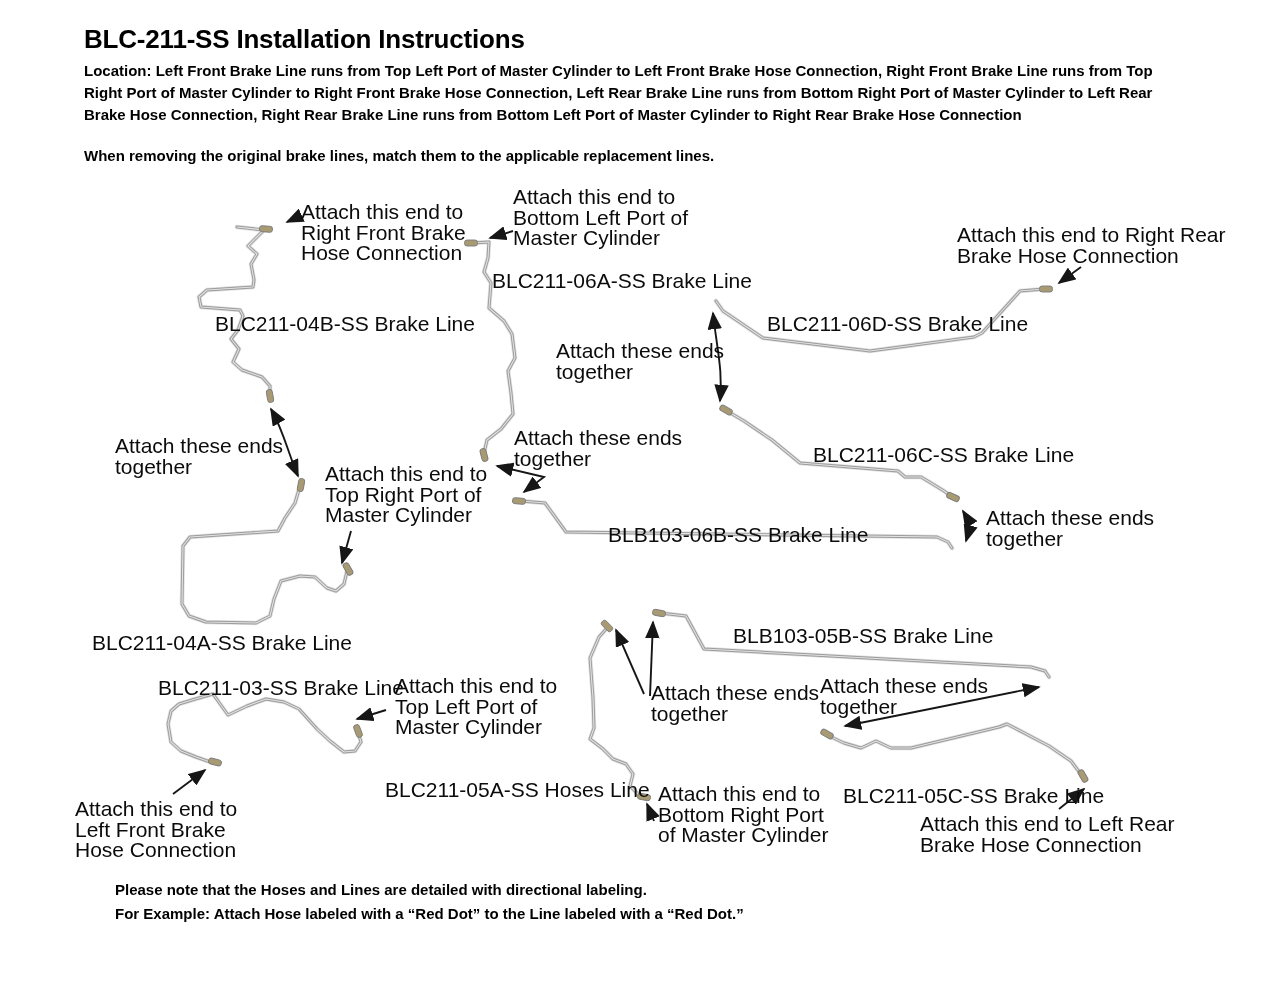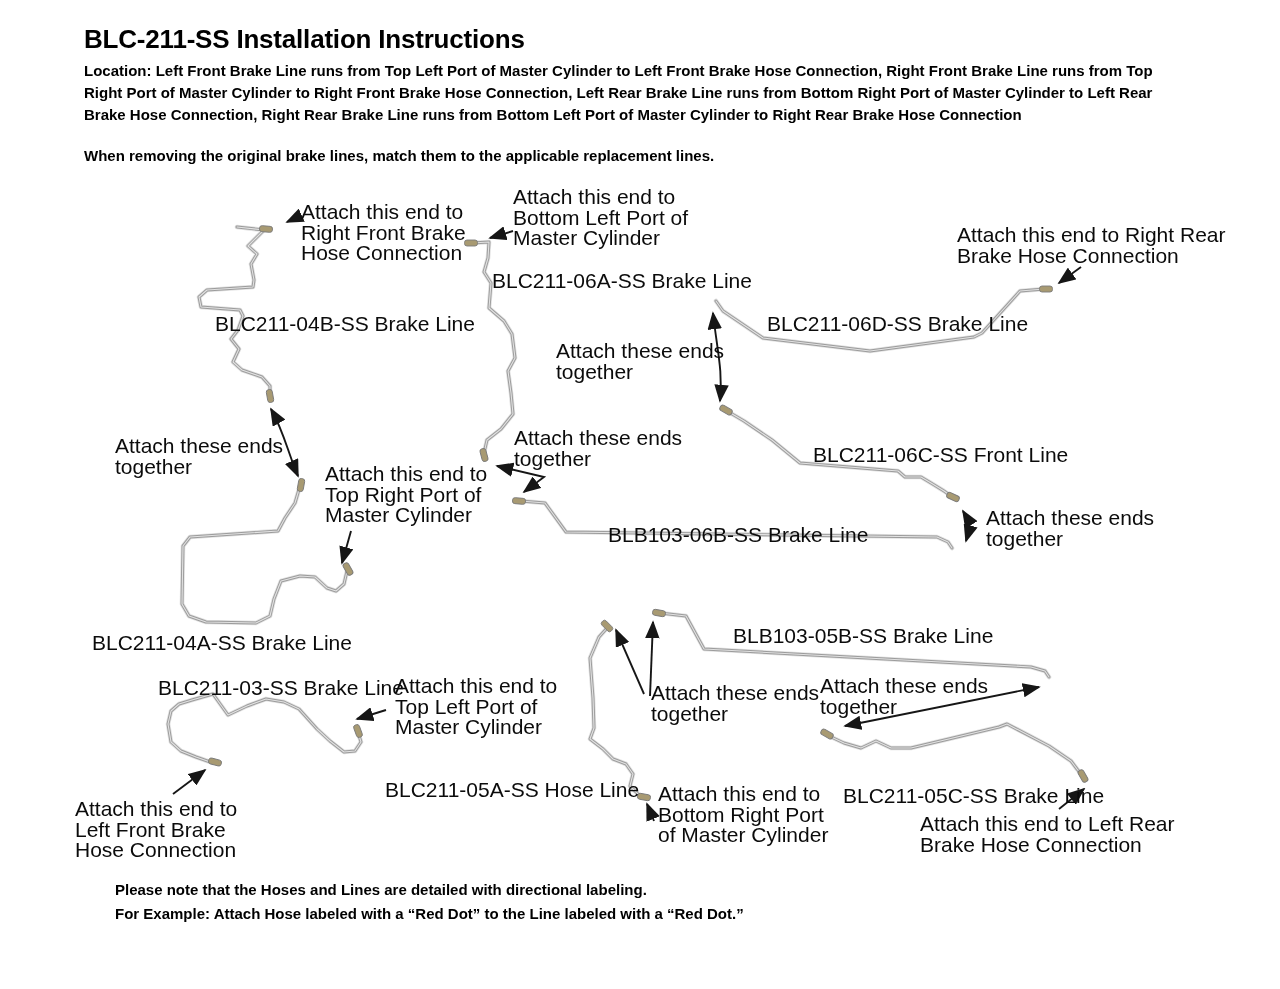--- a/index.html
+++ b/index.html
@@ -125,26 +125,26 @@
     </g>
 </svg>
 
 <div class="abs title" style="left:84px;top:24px;">BLC-211-SS Installation Instructions</div>
 <div class="abs para" style="left:84px;top:60px;">Location: Left Front Brake Line runs from Top Left Port of Master Cylinder to Left Front Brake Hose Connection, Right Front Brake Line runs from Top Right Port of Master Cylinder to Right Front Brake Hose Connection, Left Rear Brake Line runs from Bottom Right Port of Master Cylinder to Left Rear Brake Hose Connection, Right Rear Brake Line runs from Bottom Left Port of Master Cylinder to Right Rear Brake Hose Connection</div>
 <div class="abs para" style="left:84px;top:145px;width:800px;">When removing the original brake lines, match them to the applicable replacement lines.</div>
 
 <div class="abs line-label" style="left:215px;top:312px;">BLC211-04B-SS Brake Line</div>
 <div class="abs line-label" style="left:492px;top:269px;">BLC211-06A-SS Brake Line</div>
 <div class="abs line-label" style="left:767px;top:312px;">BLC211-06D-SS Brake Line</div>
-<div class="abs line-label" style="left:813px;top:443px;">BLC211-06C-SS Front Line</div>
+<div class="abs line-label" style="left:813px;top:443px;">BLC211-06C-SS Brake Line</div>
 <div class="abs line-label" style="left:608px;top:508px;margin-top:15px;">BLB103-06B-SS Brake Line</div>
 <div class="abs line-label" style="left:92px;top:631px;">BLC211-04A-SS Brake Line</div>
 <div class="abs line-label" style="left:733px;top:624px;">BLB103-05B-SS Brake Line</div>
 <div class="abs line-label" style="left:158px;top:676px;">BLC211-03-SS Brake Line</div>
-<div class="abs line-label" style="left:385px;top:778px;">BLC211-05A-SS Hose Line</div>
+<div class="abs line-label" style="left:385px;top:778px;">BLC211-05A-SS Hoses Line</div>
 <div class="abs line-label" style="left:843px;top:756px;margin-top:28px;">BLC211-05C-SS Brake Line</div>
 
 <div class="abs ann" style="left:301px;top:202px;">Attach this end to
 Right Front Brake
 Hose Connection</div>
 <div class="abs ann" style="left:513px;top:187px;">Attach this end to
 Bottom Left Port of
 Master Cylinder</div>
 <div class="abs ann" style="left:957px;top:225px;">Attach this end to Right Rear
 Brake Hose Connection</div>

